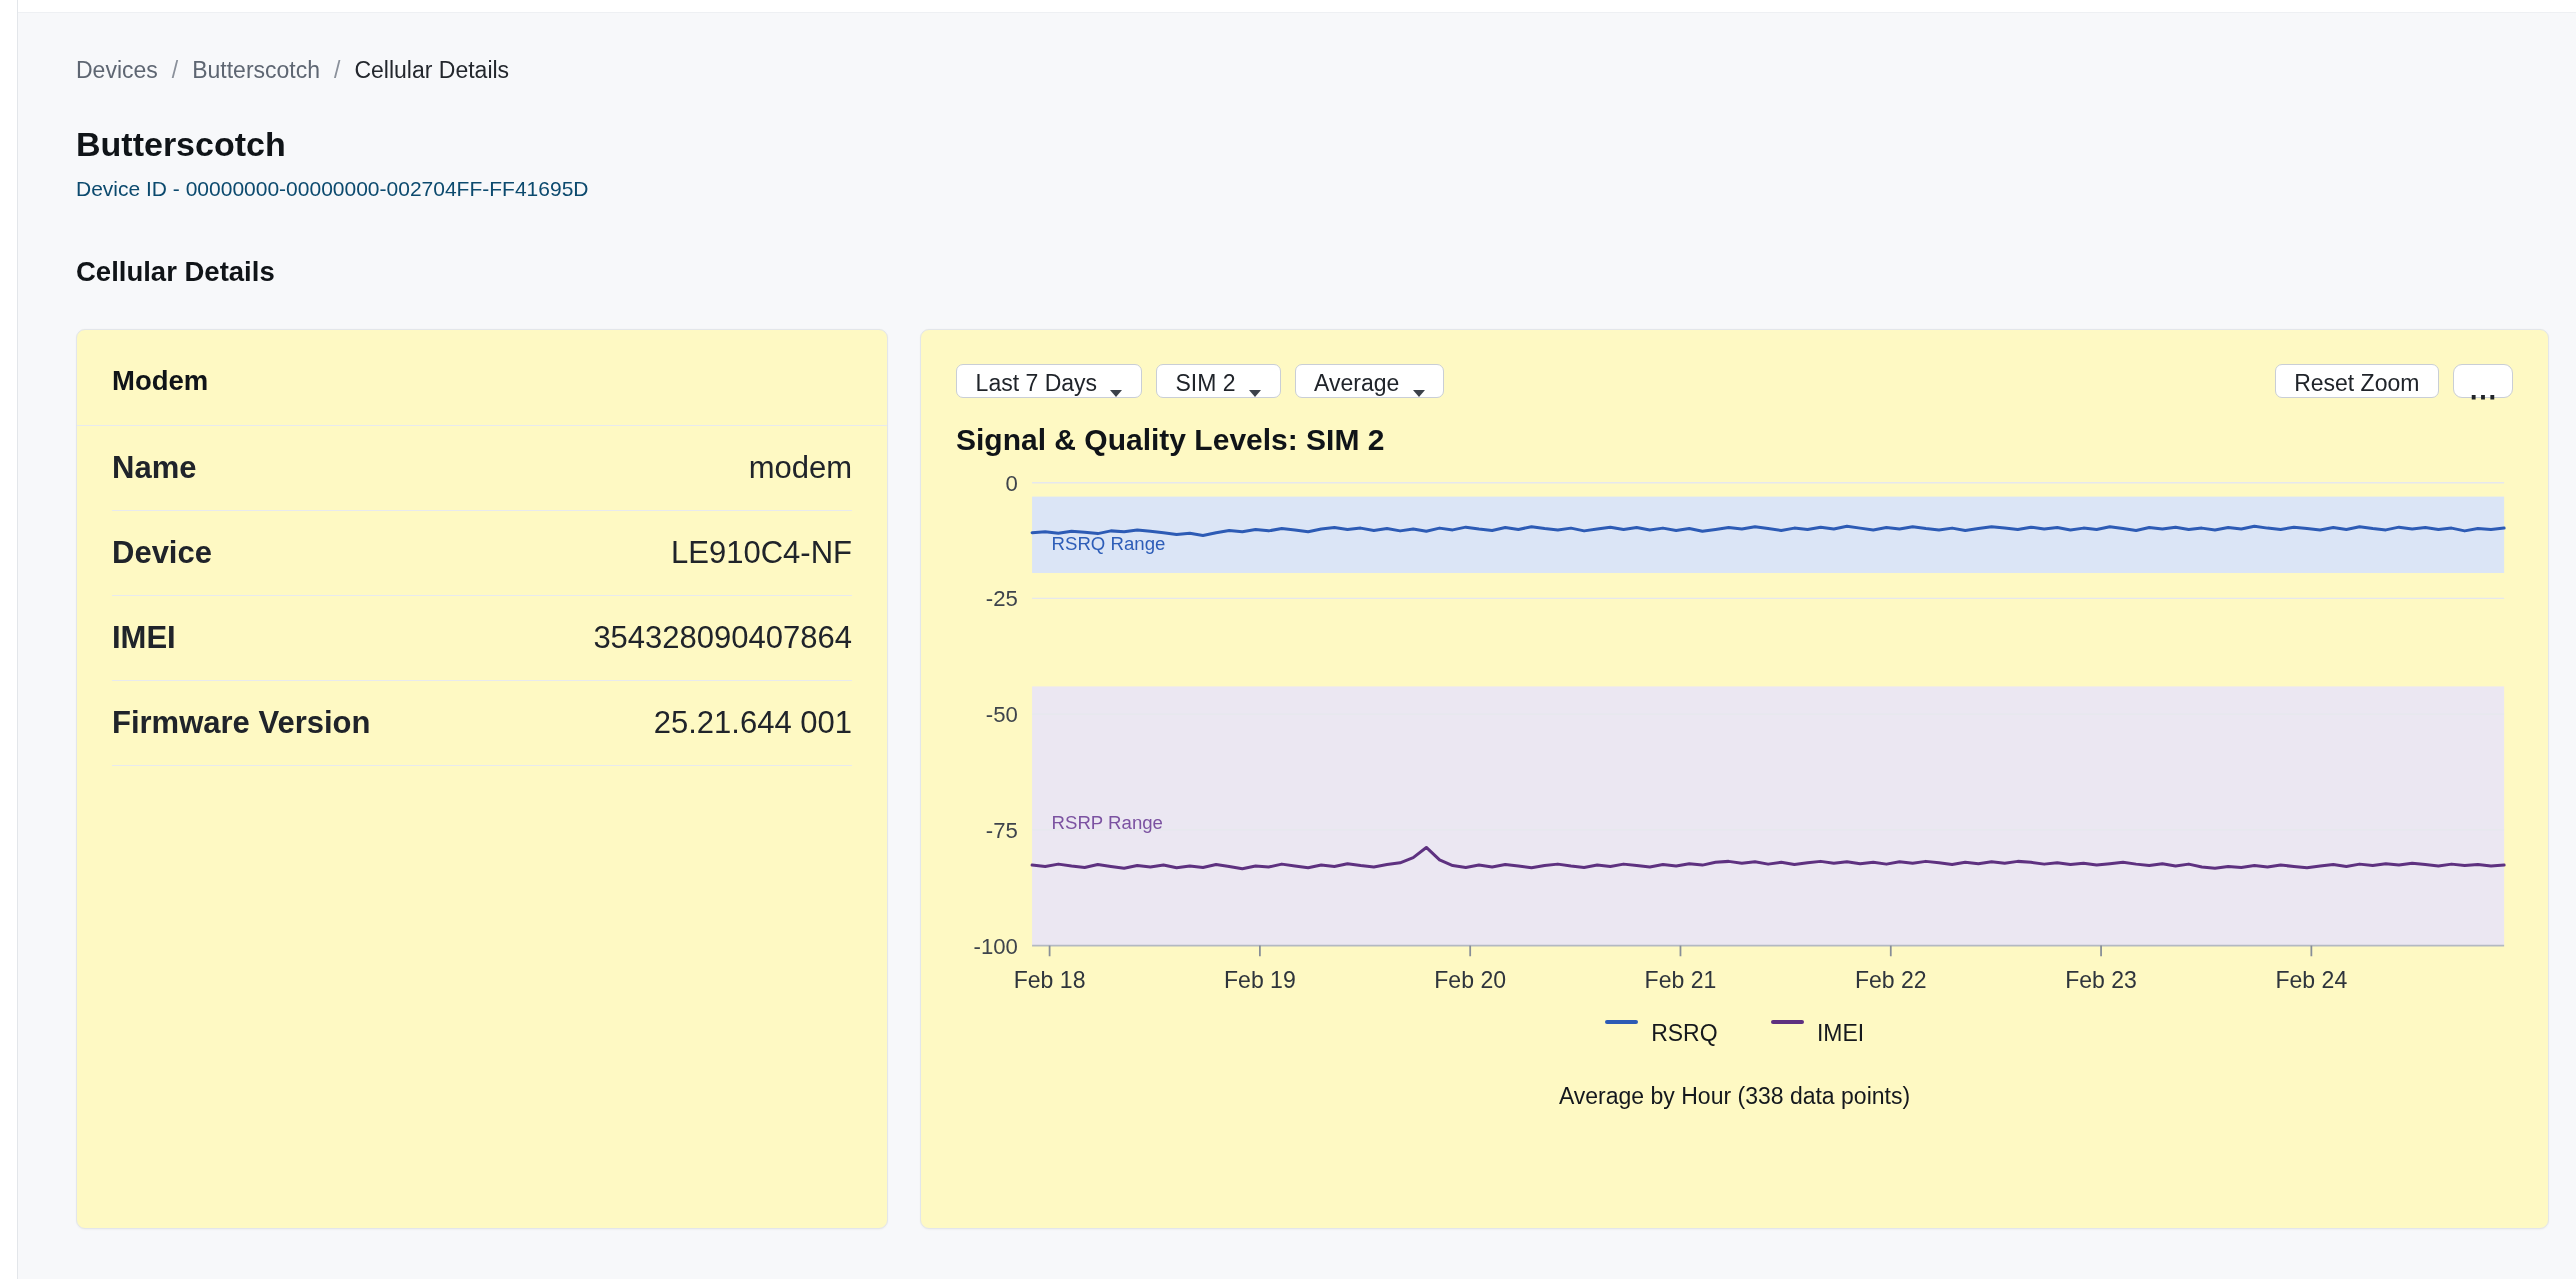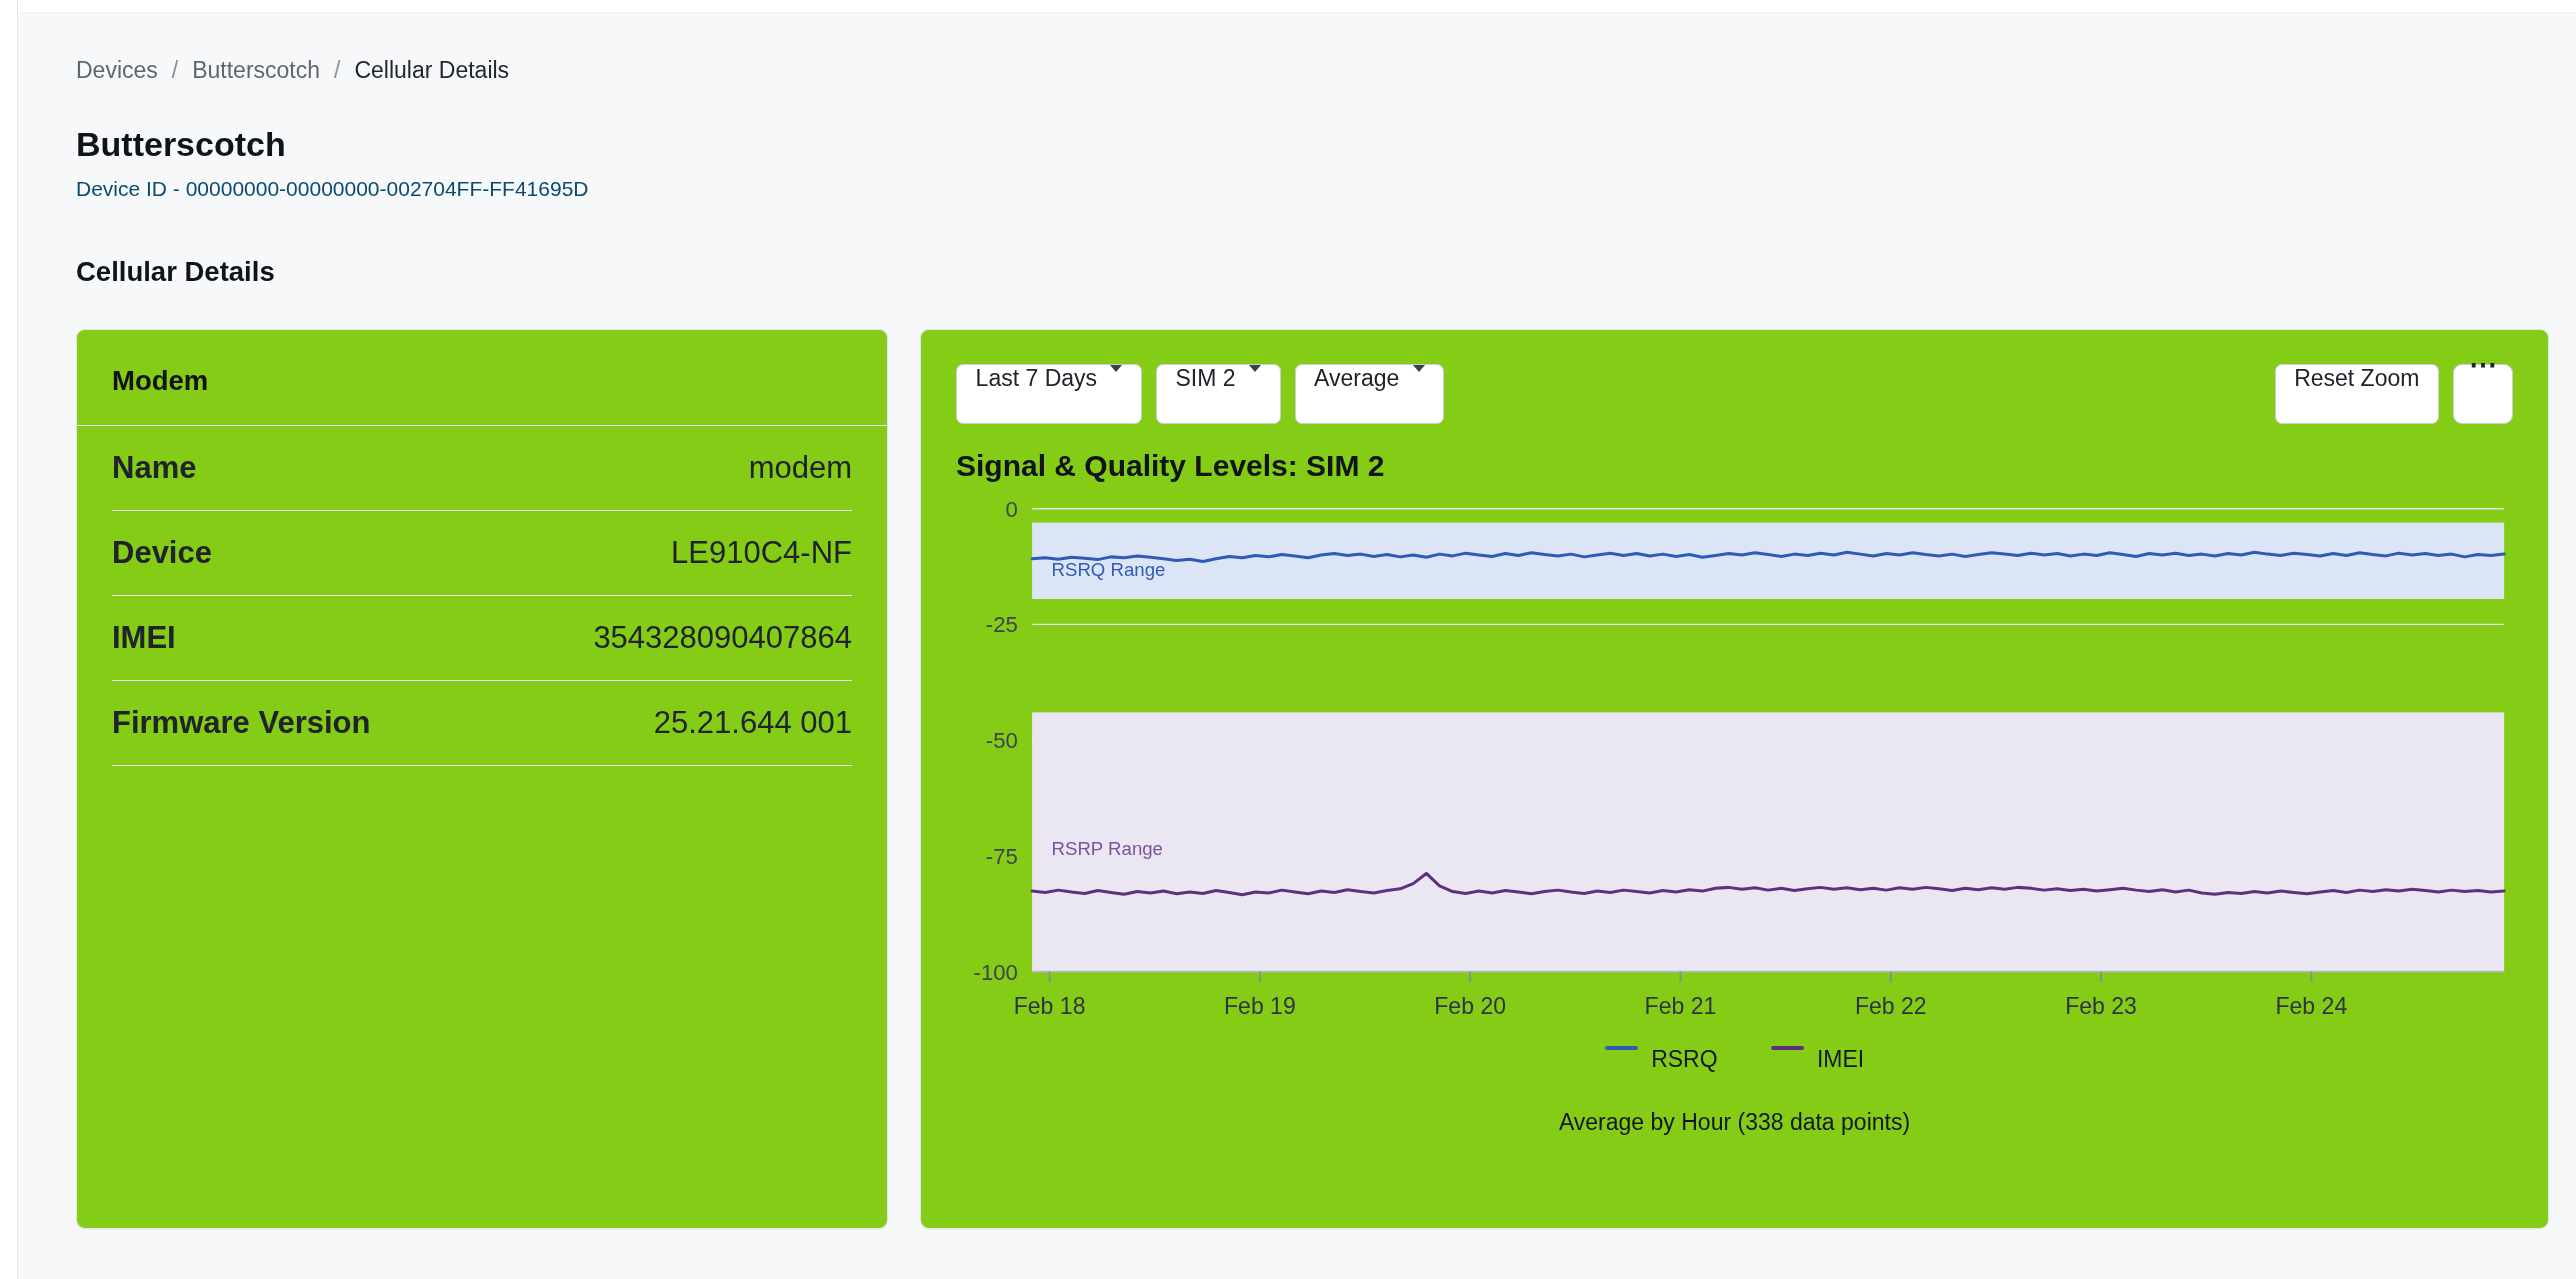--- a/index.html
+++ b/index.html
@@ -16,33 +16,33 @@
   .breadcrumb{display:flex;align-items:center;gap:14px;font-size:23px;color:#5e6672}
   .breadcrumb .crumb-link{color:#5e6672;cursor:pointer}
   .breadcrumb .crumb-current{color:#23272d}
   .breadcrumb .sep{color:#8a909a}
 
   .page-title{font-size:34px;font-weight:700;color:#101418;margin-top:41px}
   .device-id{font-size:21px;color:#0c4a6e;margin-top:13.3px}
   .section-title{font-size:27.5px;font-weight:700;color:#101418;margin-top:55px}
 
   .cards{display:flex;gap:32px;margin-top:41px}
-  .card{background:#84cc16;border:0.9px solid #e3e6ea;border-radius:9px;height:900px;box-sizing:border-box;box-shadow:0 0.9px 1.8px rgba(20,24,32,.04)}
+  .card{background:#fef9c3;border:0.9px solid #e3e6ea;border-radius:9px;height:900px;box-sizing:border-box;box-shadow:0 0.9px 1.8px rgba(20,24,32,.04)}
   .modem-card{width:812px;flex:0 0 812px}
   .chart-card{flex:1;padding:34px 35px}
 
   .card-header{padding:35px 35px 28px;font-size:27.5px;font-weight:700;color:#101418;border-bottom:0.9px solid #e8eaee}
   .modem-rows{padding:0 35px}
   .modem-row{display:flex;justify-content:space-between;align-items:center;padding:24px 0;border-bottom:0.9px solid #e8eaee;font-size:31px}
   .modem-row .row-label{font-weight:700;color:#20242a}
   .modem-row .row-value{color:#20242a}
 
   .controls{display:flex;justify-content:space-between;align-items:center}
   .ctrl-group{display:flex;gap:14px;align-items:center}
-  .btn{display:inline-flex;align-items:flex-start;gap:13.3px;height:60px;padding:0 18.6px;background:#fff;
+  .btn{display:inline-flex;align-items:flex-end;gap:13.3px;height:34px;padding:0 18.6px;background:#fff;
        border:0.9px solid #c9ced6;border-radius:7px;font-size:23px;color:#20242a;cursor:pointer;box-sizing:border-box;font-family:inherit}
   .caret{width:0;height:0;border-left:6.2px solid transparent;border-right:6.2px solid transparent;border-top:7px solid #3b414a}
   .btn-icon{padding:0 15px;border-radius:9px;font-size:28px;font-weight:700;line-height:0}
 
   .chart-title{font-size:30px;font-weight:700;margin-top:25px;color:#101418}
   #chart-svg{display:block;margin:12.4px 0 0 14px;width:1543px;height:538px}
   #chart-svg text{font-family:"Liberation Sans",sans-serif}
 
   .legend{display:flex;justify-content:center;gap:53px;margin-top:12.4px;font-size:23px;color:#16191d}
   .legend-item{display:inline-flex;align-items:flex-start;gap:13.3px;cursor:pointer}

